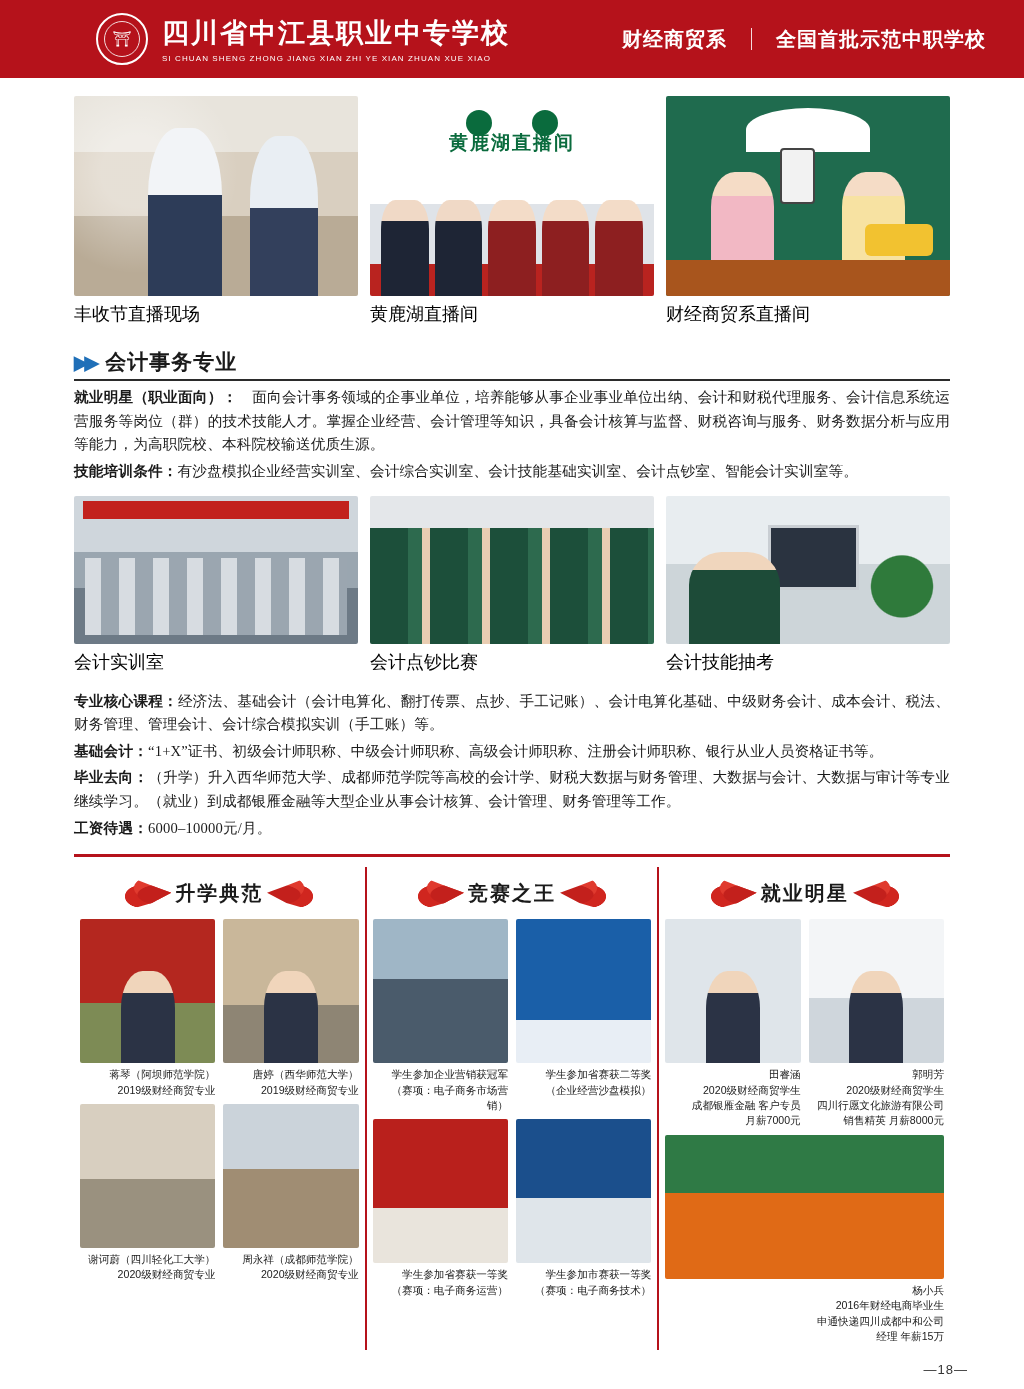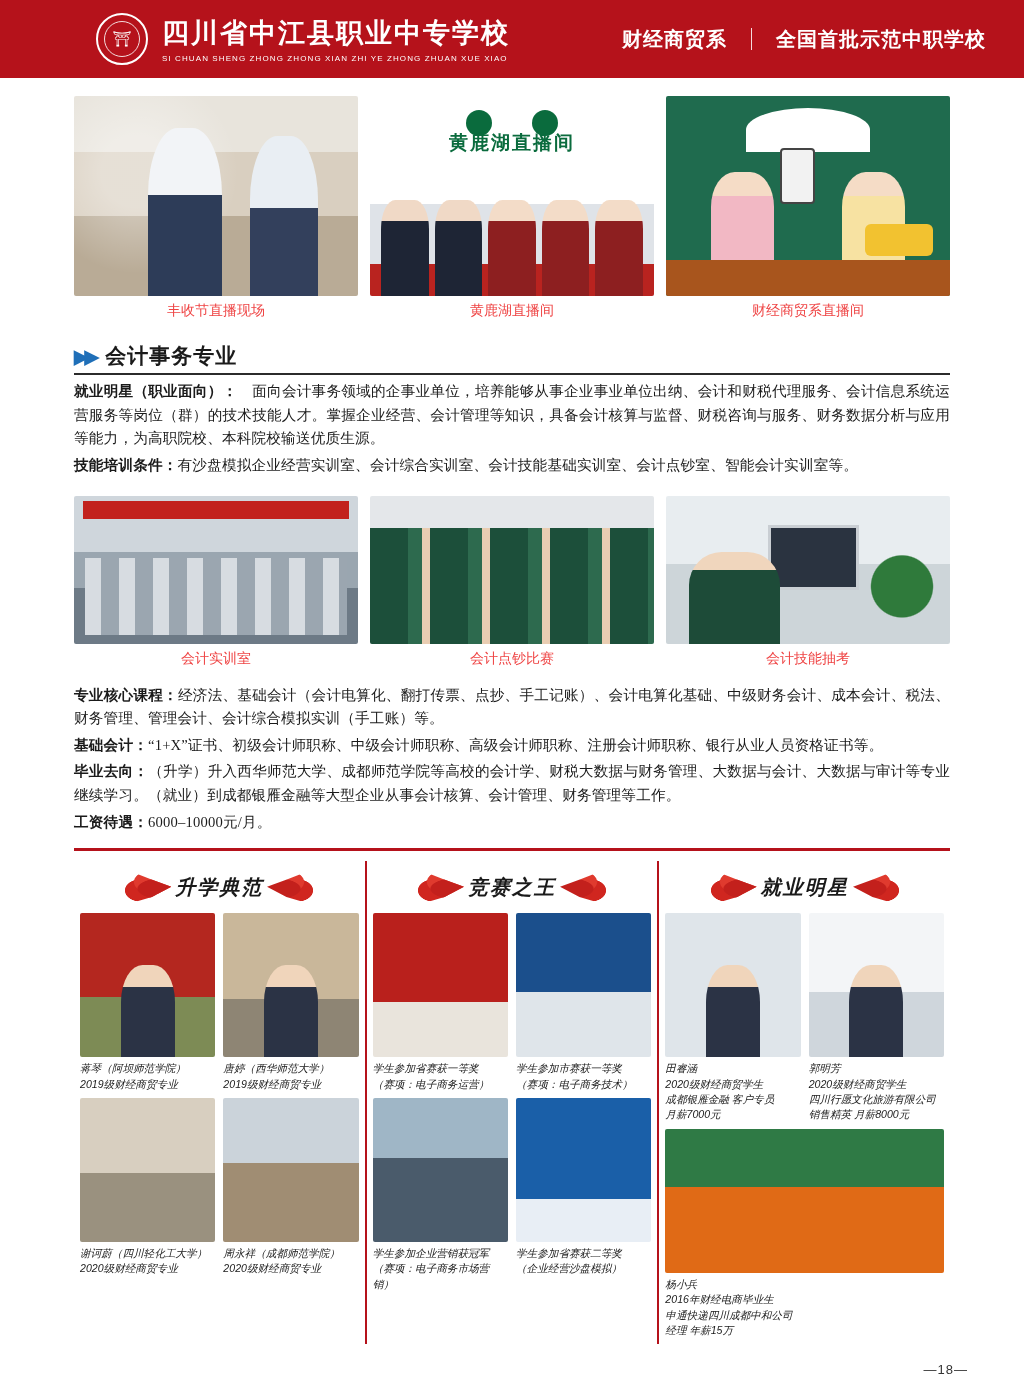--- a/index.html
+++ b/index.html
@@ -112,24 +112,23 @@
   .photo-cell { flex: 1; }
   .photo {
     width: 100%;
     height: 200px;
     border-radius: 2px;
     position: relative;
     overflow: hidden;
     background: #cdd3d8;
   }
   .caption {
-    text-align: center;
-    font-size: 14px;
+    font-size: 18px;
     margin-top: 6px;
-    color: #ef4444;
+    color: #000000;
   }
 
   
   .ph-live1 {
     background:
       radial-gradient(circle at 22% 38%, rgba(255,255,255,.35) 0 14%, transparent 40%),
       linear-gradient(180deg, #e8e4dc 0 28%, #d9cfc0 28% 60%, #b9ab96 60% 100%),
       linear-gradient(90deg,#cf3b33 0 28%, #e5ded2 28% 100%);
   }
   .ph-live1:after {
@@ -249,21 +248,20 @@
   .showcase {
     margin-top: 14px;
     border-top: 3px solid #b5121b;
     display: flex;
     padding-top: 10px;
   }
   .col {
     flex: 1;
     padding: 0 6px;
     position: relative;
-    font-style: italic;
   }
   .col + .col { border-left: 2px solid #b5121b; }
   .col-head {
     display: flex;
     align-items: center;
     justify-content: center;
     gap: 4px;
     height: 52px;
   }
   .wing {
@@ -290,21 +288,21 @@
   .item { flex: 1; }
   .thumb {
     width: 100%;
     height: 144px;
     background: #c8ced4;
     border-radius: 2px;
     position: relative;
     overflow: hidden;
   }
   .cap {
-    text-align: left;
+    text-align: right;
     font-size: 10.6px;
     line-height: 1.45;
     margin-top: 4px;
     white-space: pre-line;
   }
 
   
   .t-red   { background: linear-gradient(180deg,#b4271f 0 58%, #7d8b55 58% 100%); }
   .t-arch  { background: linear-gradient(180deg,#c9b79a 0 60%, #8e8574 60% 100%); }
   .t-crowd { background: linear-gradient(180deg,#9fb6c6 0 42%, #4a5b6b 42% 100%); }
@@ -338,21 +336,21 @@
 </head>
 <body>
 
 <div class="header">
   <div class="header-left">
     <div class="school-seal">
       <div class="seal-inner">⛩</div>
     </div>
     <div class="school-names">
       <div class="school-name-cn">四川省中江县职业中专学校</div>
-      <div class="school-name-py">SI CHUAN SHENG ZHONG ZHONG XIAN ZHI YE ZHONG ZHUAN XUE XIAO</div>
+      <div class="school-name-py">SI CHUAN SHENG ZHONG JIANG XIAN ZHI YE XIAN ZHUAN XUE XIAO</div>
     </div>
   </div>
   <div class="header-right">
     <div class="dept-name">财经商贸系</div>
     <div class="header-divider"></div>
     <div class="header-sub">全国首批示范中职学校</div>
   </div>
 </div>
 
 <div class="page">
@@ -401,21 +399,21 @@
 
   <div>
     <p class="para">
       <b>就业明星（职业面向）：</b><span>　面向会计事务领域的企事业单位，培养能够从事企业事业单位出纳、会计和财税代理服务、会计信息系统运营服务等岗位（群）的技术技能人才。掌握企业经营、会计管理等知识，具备会计核算与监督、财税咨询与服务、财务数据分析与应用等能力，为高职院校、本科院校输送优质生源。</span>
     </p>
     <p class="para">
       <b>技能培训条件：</b><span>有沙盘模拟企业经营实训室、会计综合实训室、会计技能基础实训室、会计点钞室、智能会计实训室等。</span>
     </p>
   </div>
 
-  <div class="photo-row" style="margin-top:18px;">
+  <div class="photo-row" style="margin-top:12px;">
     <div class="photo-cell">
       <div class="photo ph-room1" style="height:148px">
         <div class="bannerbar"></div>
         <div class="desks"></div>
       </div>
       <div class="caption">会计实训室</div>
     </div>
     <div class="photo-cell">
       <div class="photo ph-room2" style="height:148px">
         <div class="rowkids"></div>
@@ -482,40 +480,40 @@
     </div>
 
     <div class="col">
       <div class="col-head">
         <span class="wing"></span>
         <span class="col-title">竞赛之王</span>
         <span class="wing right"></span>
       </div>
       <div class="pair">
         <div class="item">
+          <div class="thumb t-crowd"></div>
+          <div class="cap">学生参加企业营销获冠军
+（赛项：电子商务市场营销）</div>
+        </div>
+        <div class="item">
+          <div class="thumb t-blue"></div>
+          <div class="cap">学生参加省赛获二等奖
+（企业经营沙盘模拟）</div>
+        </div>
+      </div>
+      <div class="pair">
+        <div class="item">
           <div class="thumb t-stage"></div>
           <div class="cap">学生参加省赛获一等奖
 （赛项：电子商务运营）</div>
         </div>
         <div class="item">
           <div class="thumb t-stage2"></div>
           <div class="cap">学生参加市赛获一等奖
 （赛项：电子商务技术）</div>
-        </div>
-      </div>
-      <div class="pair">
-        <div class="item">
-          <div class="thumb t-crowd"></div>
-          <div class="cap">学生参加企业营销获冠军
-（赛项：电子商务市场营销）</div>
-        </div>
-        <div class="item">
-          <div class="thumb t-blue"></div>
-          <div class="cap">学生参加省赛获二等奖
-（企业经营沙盘模拟）</div>
         </div>
       </div>
     </div>
 
     <div class="col">
       <div class="col-head">
         <span class="wing"></span>
         <span class="col-title">就业明星</span>
         <span class="wing right"></span>
       </div>

